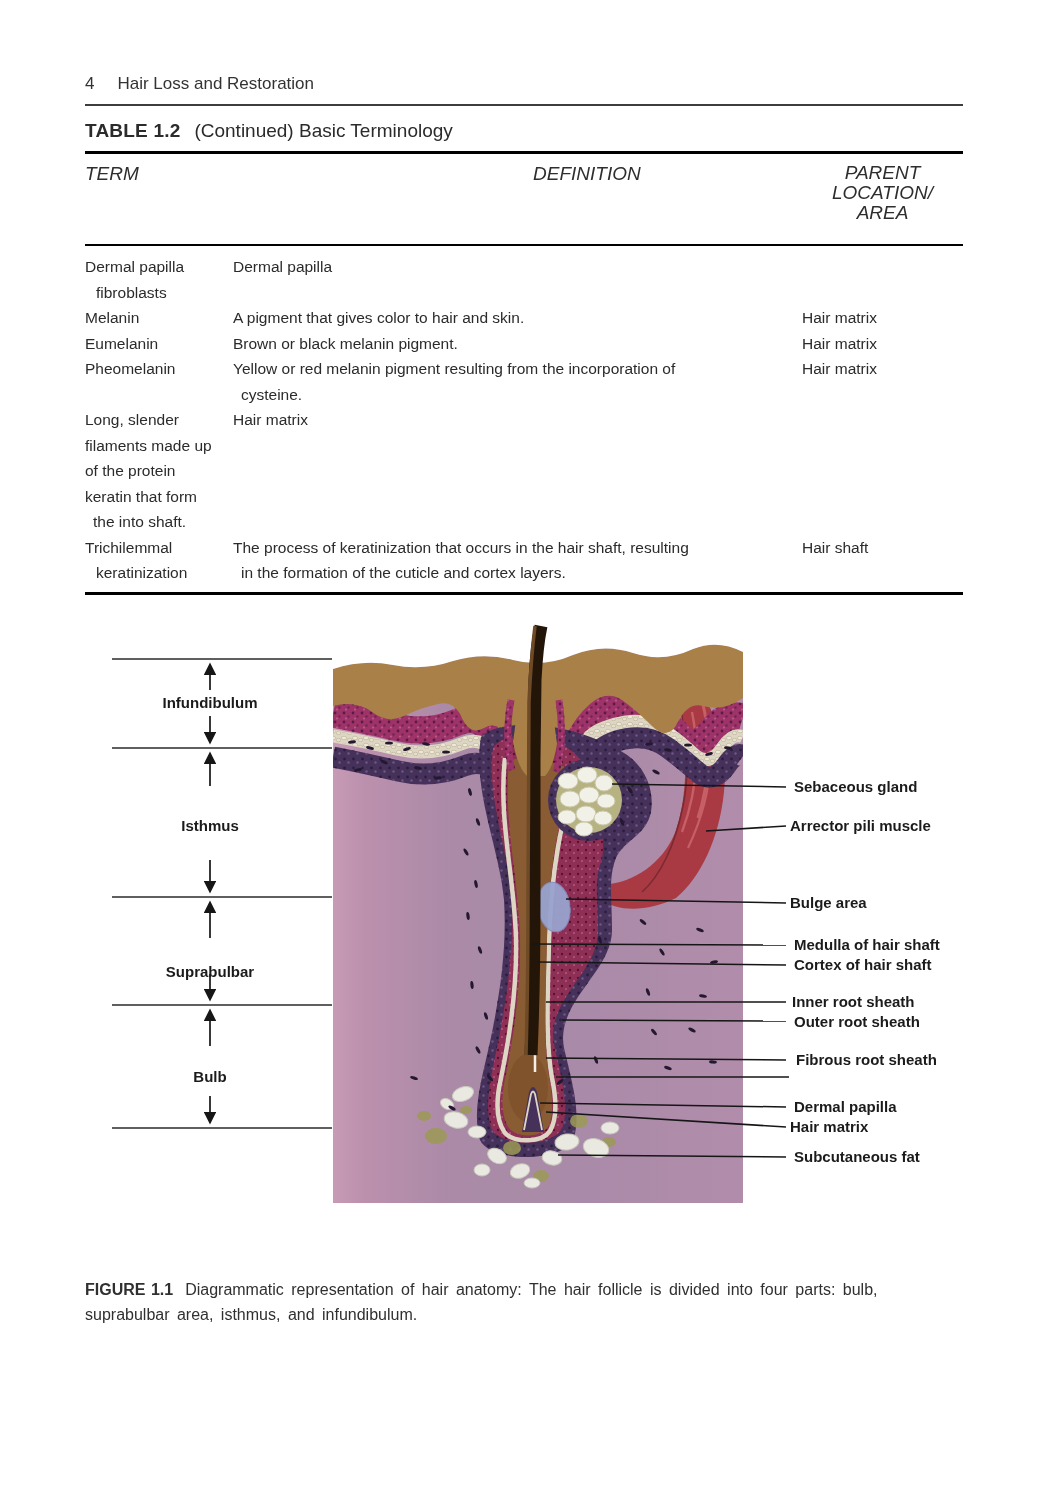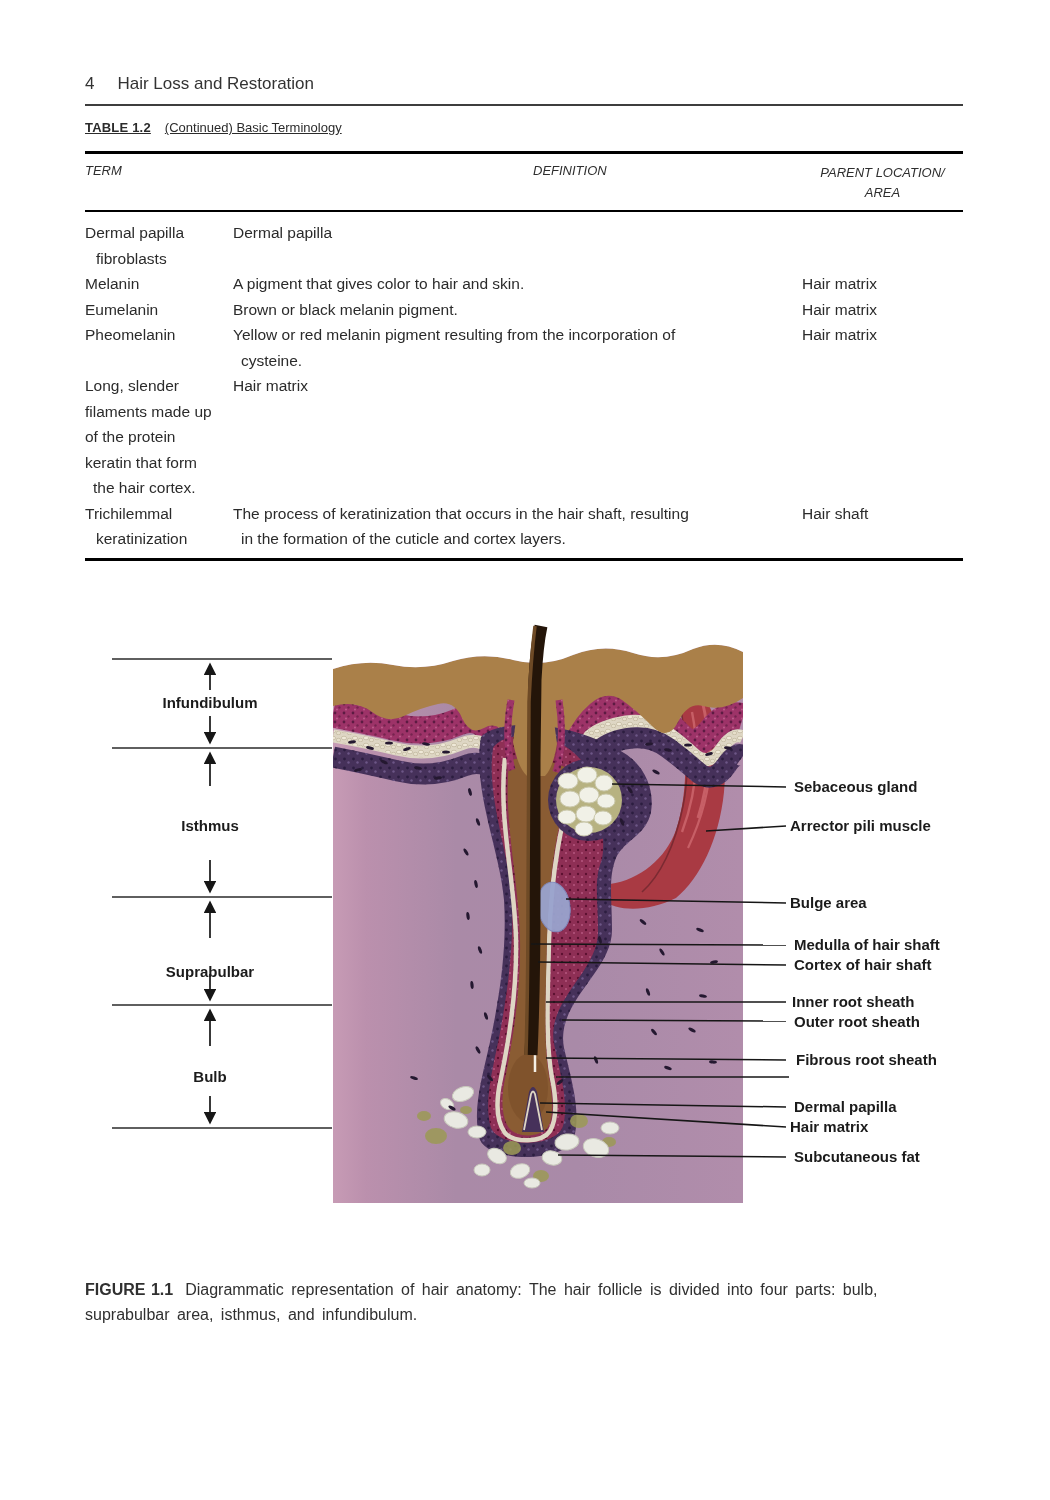--- a/index.html
+++ b/index.html
@@ -6,26 +6,26 @@
   .page{position:relative;width:1050px;height:1500px;background:#ffffff;
         font-family:"Liberation Sans",sans-serif;color:#2b2b2b;overflow:hidden;}
 
   
   .running-head{position:absolute;left:85px;top:74px;width:878px;
                 border-bottom:2px solid #3d3d3d;padding-bottom:10px;font-size:17px;color:#333;}
   .running-head .pagenum{display:inline-block;margin-right:23px;}
 
   
   .tablewrap{position:absolute;left:85px;top:120px;width:878px;font-size:15.5px;}
-  .table-title{font-size:13px;height:20px;text-decoration:underline;}
+  .table-title{font-size:19px;height:20px;}
   .table-title b{font-weight:bold;margin-right:14px;letter-spacing:.2px;}
   .rule-thick{height:3px;background:#000;margin-top:11px;}
   .rule-mid{height:2px;background:#000;}
   .grid{display:grid;grid-template-columns:148px 569px 161px;}
-  .thead{font-style:italic;font-size:13px;padding:9px 0 7px 0;color:#2e2e2e;}
+  .thead{font-style:italic;font-size:19px;padding:9px 0 21px 0;color:#2e2e2e;}
   .thead .c-def{text-indent:300px;}
   .thead .c-par{text-align:center;line-height:20px;}
   .tbody{padding-top:8px;padding-bottom:6px;}
   .trow > div{line-height:25.5px;}
   .cell-term .wrap{padding-left:11px;}
   .cell-def{padding-right:10px;}
   .cell-def .wrap{padding-left:8px;}
 
   
   .figure{position:absolute;left:85px;top:618px;width:880px;height:600px;}
@@ -94,21 +94,21 @@
           </div>
         <div class="cell-def">
             <div>Yellow or red melanin pigment resulting from the incorporation of</div>
             <div class="wrap">cysteine.</div>
           </div>
         <div class="cell-par">Hair matrix</div>
       </div>
       <div class="trow grid">
         <div class="cell-def">
             <div>Long, slender filaments made up of the protein keratin that form</div>
-            <div class="wrap">the hair cortex.</div>
+            <div class="wrap">the into shaft.</div>
           </div>
         <div class="cell-par">Hair matrix</div>
       </div>
       <div class="trow grid">
         <div class="cell-term">
             <div>Trichilemmal</div>
             <div class="wrap">keratinization</div>
           </div>
         <div class="cell-def">
             <div>The process of keratinization that occurs in the hair shaft, resulting</div>

